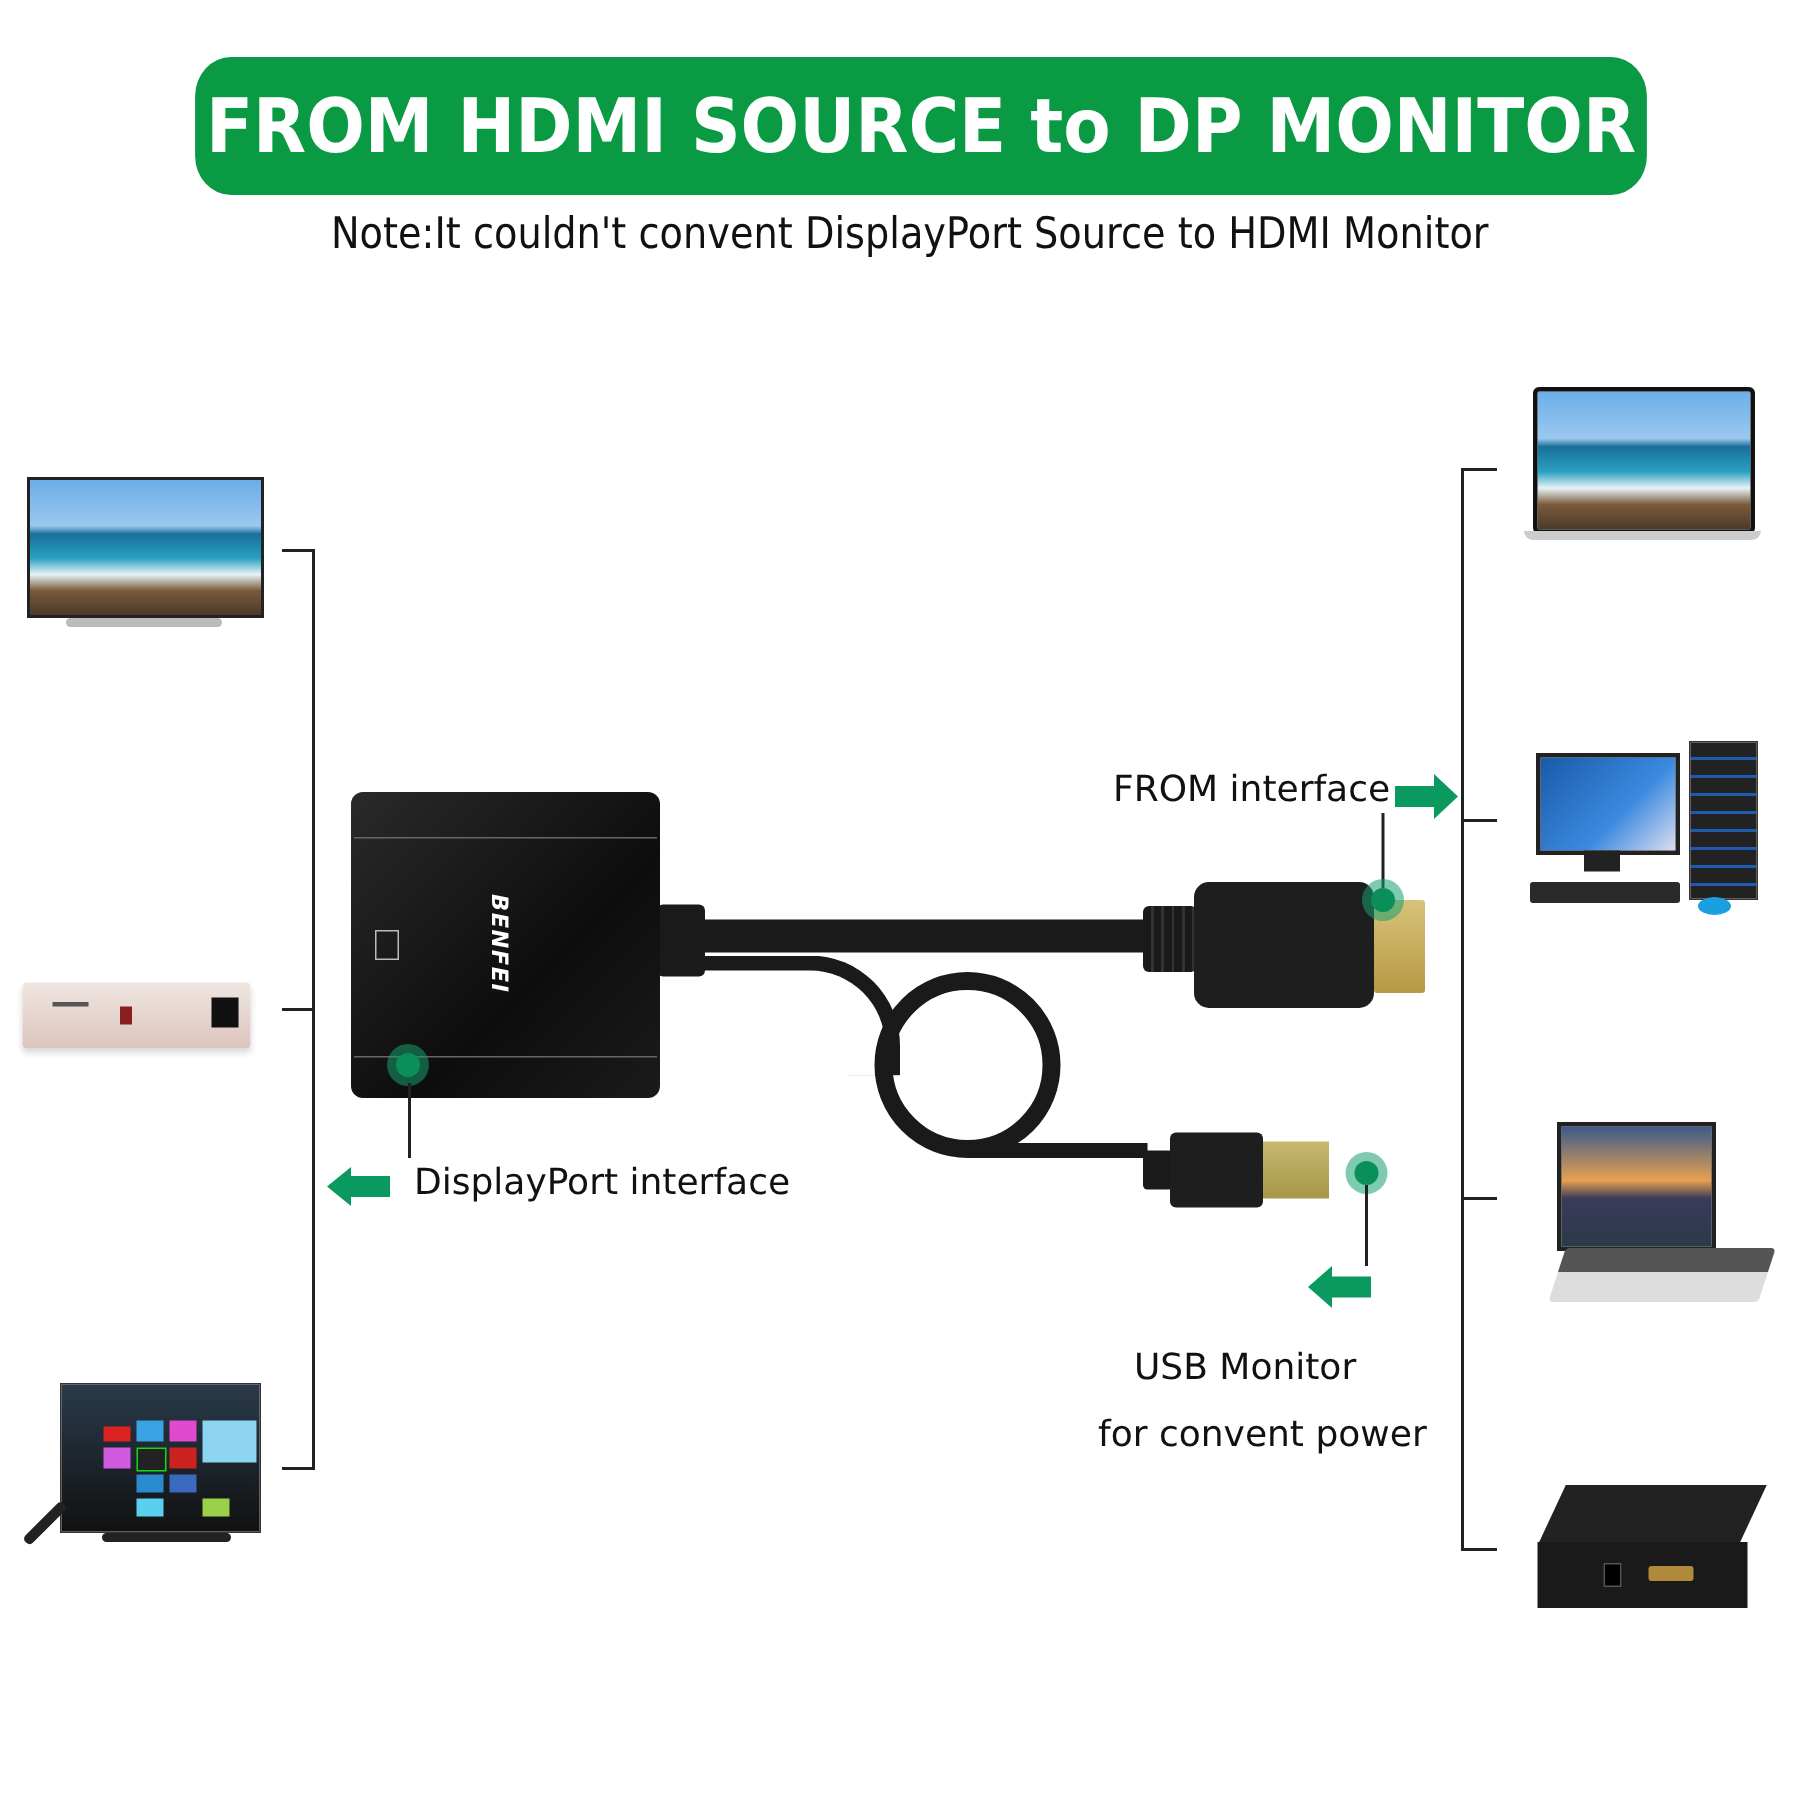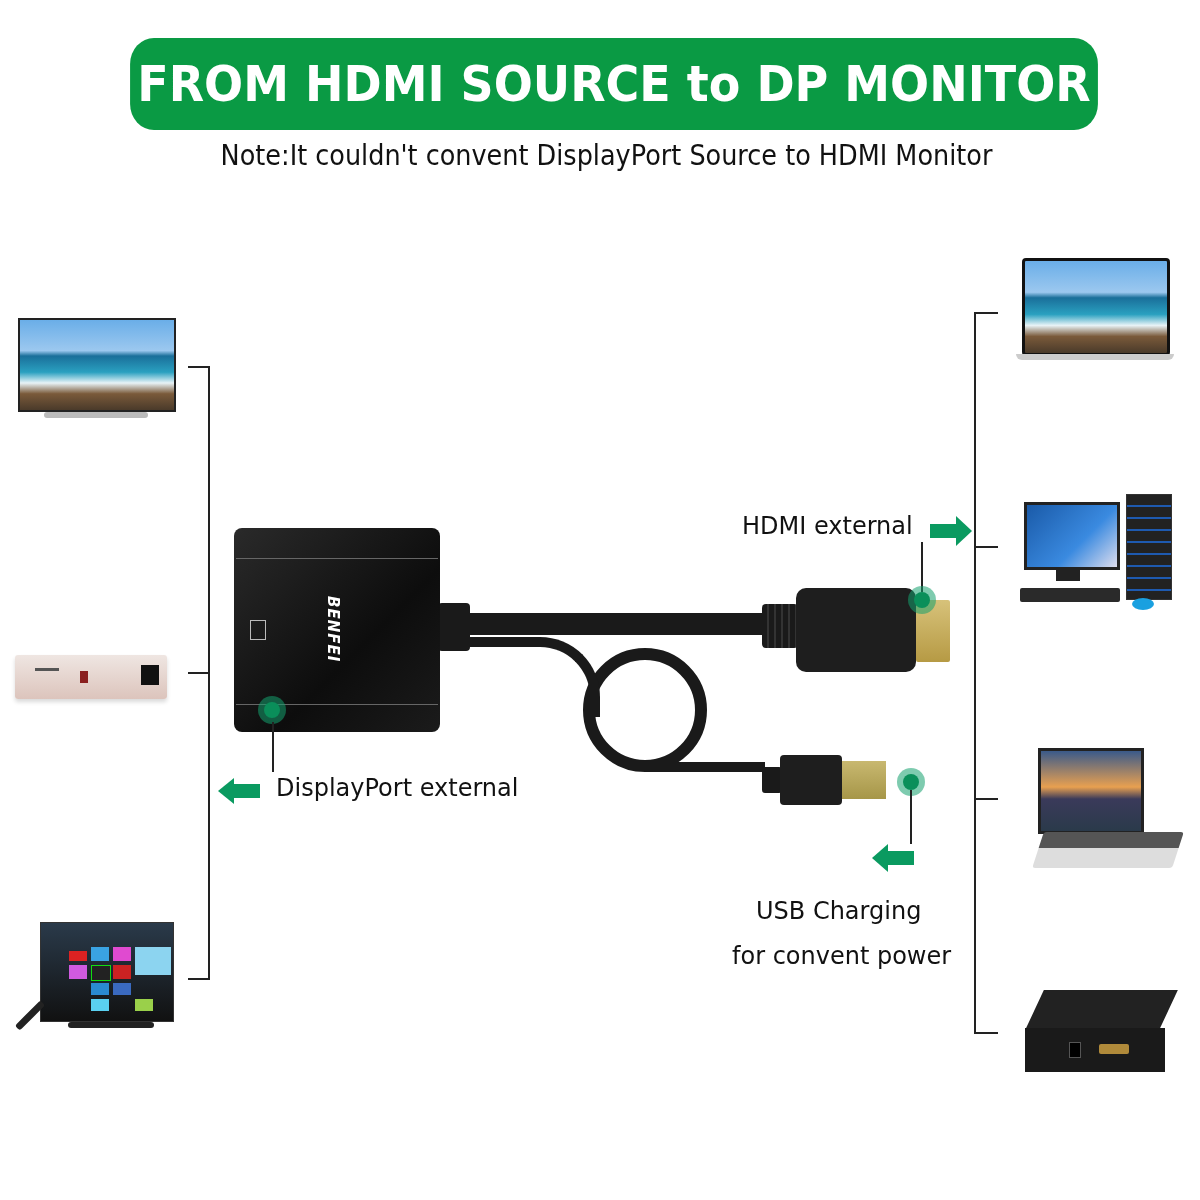--- a/index.html
+++ b/index.html
@@ -121,36 +121,36 @@
 
 <div class="abs" style="left:258px;top:696px;">
   <div class="abs dot-outer"></div>
   <div class="abs dot-inner"></div>
 </div>
 <div class="abs line" style="left:272px;top:722px;width:2px;height:50px;"></div>
 <div class="abs" style="left:218px;top:778px;width:44px;height:26px;">
   <div class="abs" style="left:0;top:0;border-top:13px solid transparent;border-bottom:13px solid transparent;border-right:16px solid #0a9a60;"></div>
   <div class="abs" style="left:16px;top:6px;width:26px;height:14px;background:#0a9a60;"></div>
 </div>
-<div class="abs label" style="left:276px;top:774px;">DisplayPort external</div>
+<div class="abs label" style="left:276px;top:774px;">DisplayPort interface</div>
 
-<div class="abs label" style="left:742px;top:512px;">HDMI external</div>
+<div class="abs label" style="left:742px;top:512px;">FROM interface</div>
 <div class="abs" style="left:930px;top:516px;width:44px;height:30px;">
   <div class="abs" style="left:0;top:8px;width:26px;height:14px;background:#0a9a60;"></div>
   <div class="abs" style="left:26px;top:0;border-top:15px solid transparent;border-bottom:15px solid transparent;border-left:16px solid #0a9a60;"></div>
 </div>
 <div class="abs line" style="left:921px;top:542px;width:2px;height:50px;"></div>
 <div class="abs" style="left:908px;top:586px;">
   <div class="abs dot-outer"></div>
   <div class="abs dot-inner"></div>
 </div>
 
 <div class="abs" style="left:897px;top:768px;">
   <div class="abs dot-outer"></div>
   <div class="abs dot-inner"></div>
 </div>
 <div class="abs line" style="left:910px;top:790px;width:2px;height:54px;"></div>
 <div class="abs" style="left:872px;top:844px;width:44px;height:28px;">
   <div class="abs" style="left:0;top:0;border-top:14px solid transparent;border-bottom:14px solid transparent;border-right:16px solid #0a9a60;"></div>
   <div class="abs" style="left:16px;top:7px;width:26px;height:14px;background:#0a9a60;"></div>
 </div>
-<div class="abs label" style="left:756px;top:897px;">USB Charging</div>
+<div class="abs label" style="left:756px;top:897px;">USB Monitor</div>
 <div class="abs label" style="left:732px;top:942px;">for convent power</div>
 
 </body></html>

